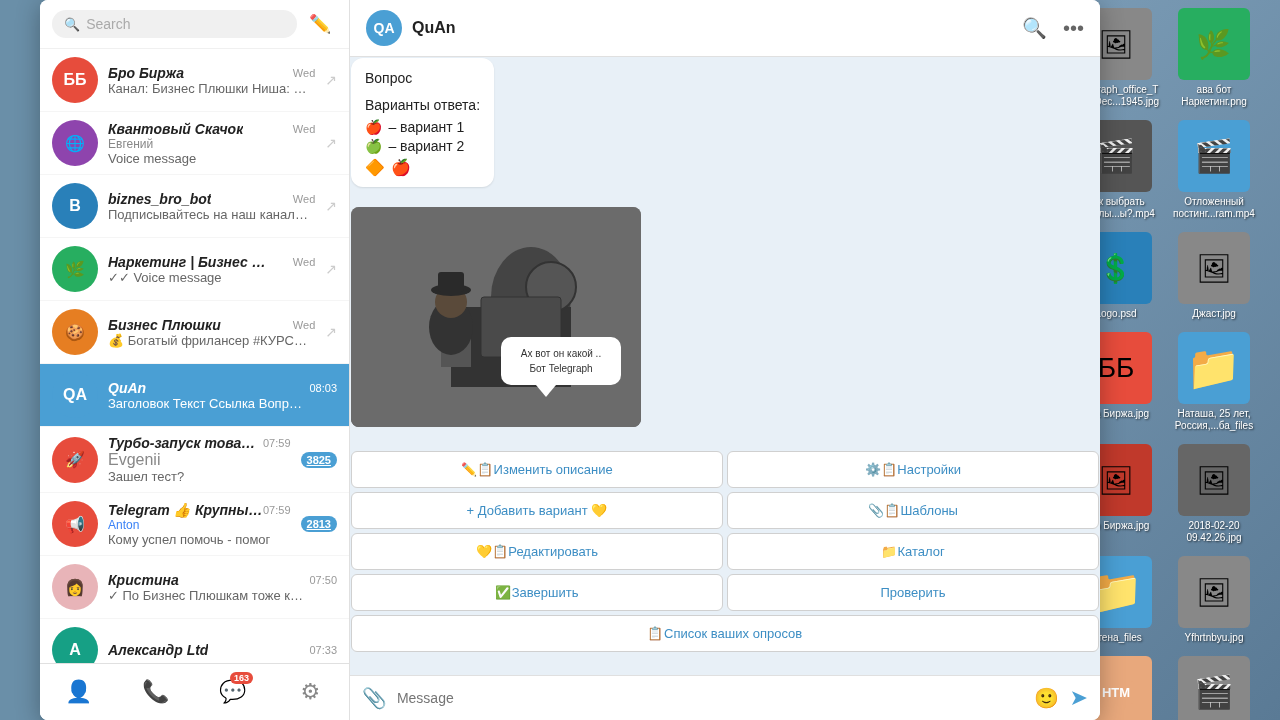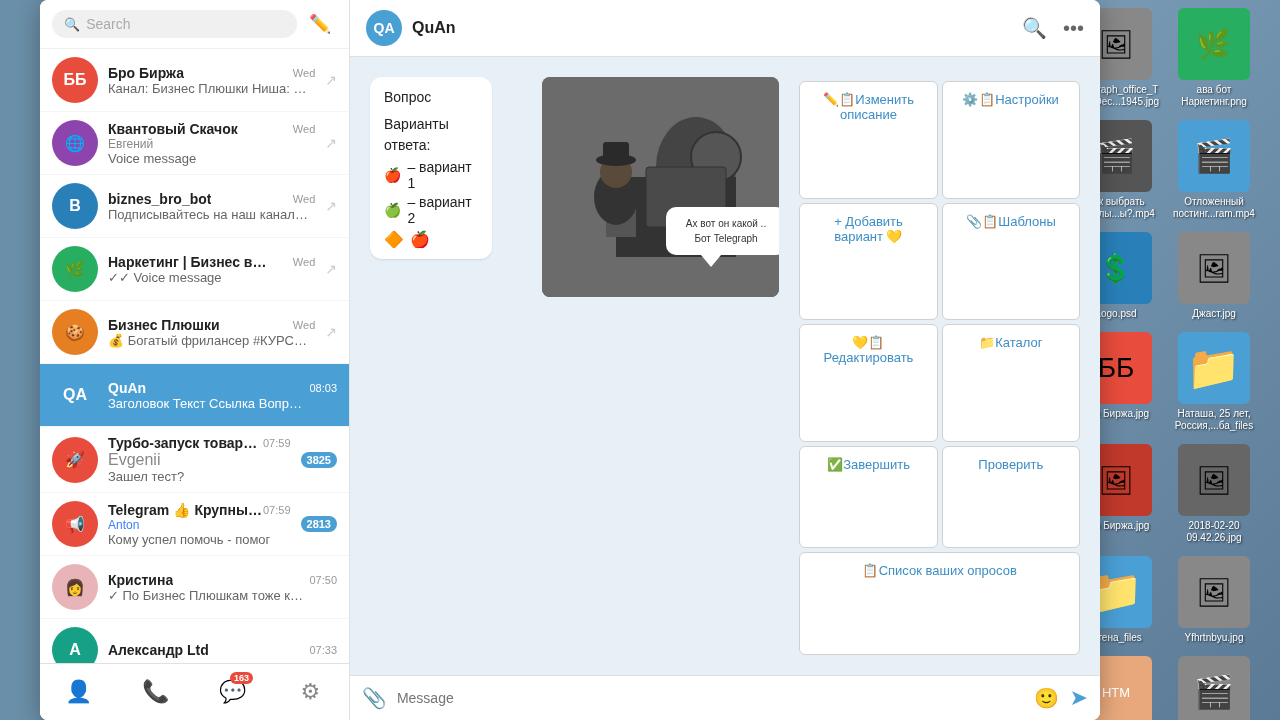--- a/index.html
+++ b/index.html
@@ -177,20 +177,21 @@
     }
 
     .chat-name {
       font-size: 14px;
       font-weight: 600;
       color: #222;
       white-space: nowrap;
       overflow: hidden;
       text-overflow: ellipsis;
       max-width: 160px;
+      font-style: italic;
     }
 
     .chat-time {
       font-size: 11px;
       color: #999;
       white-space: nowrap;
     }
 
     .chat-preview {
       font-size: 13px;
@@ -202,20 +203,21 @@
     }
 
     .chat-badge {
       background: #4a9fd4;
       color: white;
       border-radius: 10px;
       padding: 2px 6px;
       font-size: 11px;
       font-weight: bold;
       min-width: 18px;
+      text-decoration: underline;
     }
 
     
     .bottom-nav {
       border-top: 1px solid #e0e0e0;
       padding: 8px 0;
       display: flex;
       justify-content: space-around;
       align-items: center;
       background: #fff;
@@ -299,23 +301,23 @@
     .header-icon {
       font-size: 20px;
       color: #666;
       cursor: pointer;
     }
 
     
     .messages-area {
       flex: 1;
       overflow-y: auto;
-      padding: 20px;
-      display: flex;
-      flex-direction: row;
+      padding: 1px;
+      display: flex;
+      flex-direction: column;
       gap: 20px;
     }
 
     .message-bubble {
       background: #fff;
       border-radius: 12px;
       padding: 10px 14px;
       max-width: 680px;
       align-self: flex-start;
       box-shadow: 0 1px 2px rgba(0,0,0,0.1);
@@ -339,21 +341,20 @@
     .poll-image {
       width: 290px;
       height: 220px;
       border-radius: 8px;
       overflow: hidden;
       background: #888;
       position: relative;
       display: flex;
       align-items: center;
       justify-content: center;
-      margin-left: 30px;
     }
 
     .poll-image-inner {
       width: 100%;
       height: 100%;
       background: linear-gradient(to bottom, #888 0%, #555 100%);
       display: flex;
       align-items: center;
       justify-content: center;
       flex-direction: column;
@@ -508,21 +509,21 @@
       <div class="desktop-icon">
       <div class="desktop-icon-img" style="background:transparent">
         <div style="width:72px;height:72px;border-radius:4px;background:#888;display:flex;align-items:center;justify-content:center;font-size:28px">🖼</div>
       </div>
       <span class="desktop-icon-label">Yfhrtnbyu.jpg</span>
     </div>
     </div>
     <div class="desktop-icons-row">
       <div class="desktop-icon">
       <div class="desktop-icon-img" style="background:#e8a87c">
-        <span style="font-size:13px;font-weight:normal;color:white;background:#e8a87c;padding:4px;border-radius:3px">HTM</span>
+        <span style="font-size:13px;font-weight:bold;color:white;background:#e8a87c;padding:4px;border-radius:3px">HTM</span>
       </div>
 
     </div>
       <div class="desktop-icon">
       <div class="desktop-icon-img" style="background:#888">
         <span style="font-size:32px">🎬</span>
       </div>
 
     </div>
     </div>

